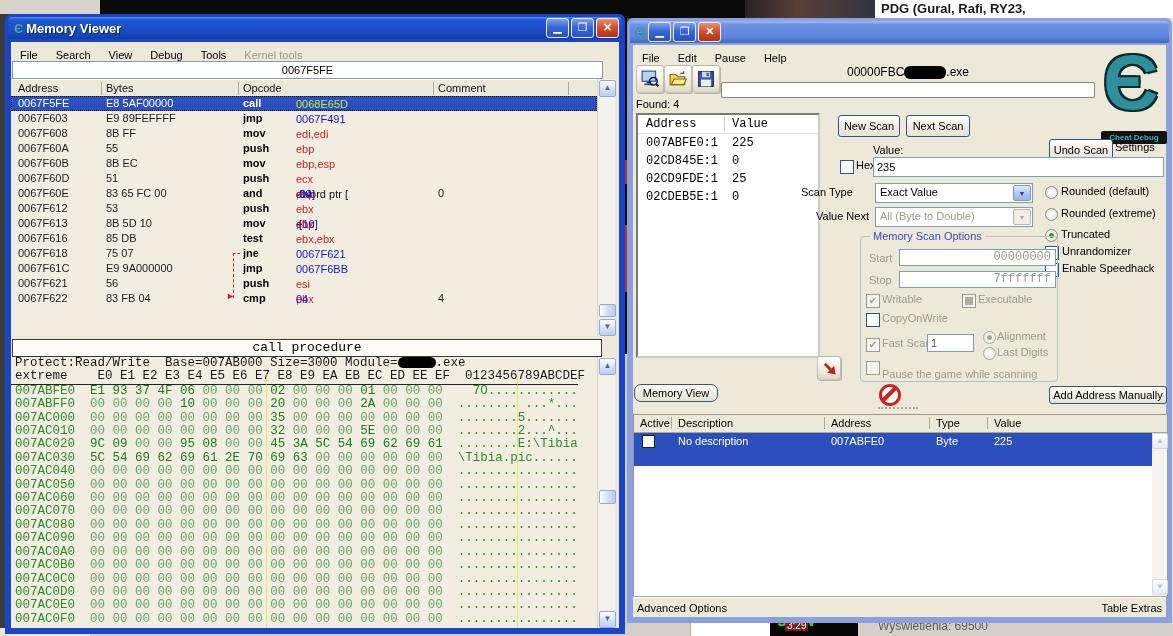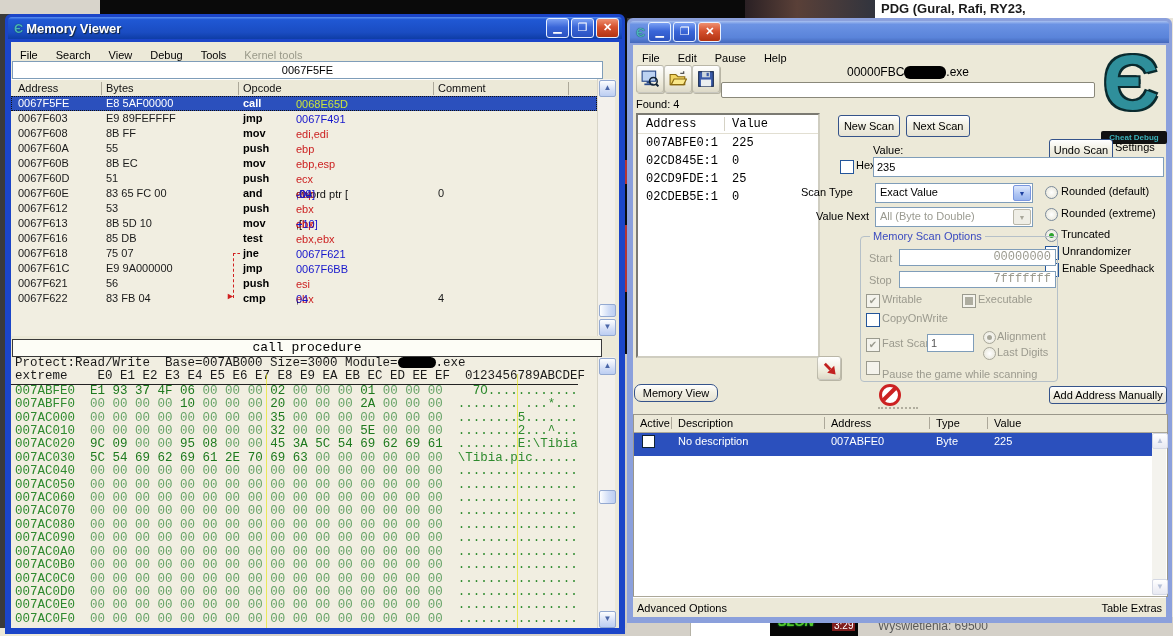--- a/index.html
+++ b/index.html
@@ -17,21 +17,21 @@
   #bg-gap{left:619px;top:14px;width:8px;height:340px;background:#0c0c0c;}
   #bg-gap2{left:619px;top:354px;width:8px;height:282px;background:#cfccc4;}
   .gap-red{left:620px;width:7px;background:#b43434;}
   #bg-right{left:1166px;top:18px;width:7px;height:618px;background:#e8e4da;}
   #bg-bottom-left{left:0;top:628px;width:90px;height:8px;background:#ece9d8;}
   #bg-bottom{left:90px;top:628px;width:537px;height:8px;background:#d4d0c8;}
   #bg-bottom-right{left:627px;top:617px;width:546px;height:19px;background:#d4d0c8;}
   #bg-popup{left:690px;top:611px;width:80px;height:25px;background:#fff;border:1px solid #b5b2a5;}
   #bg-video{left:770px;top:610px;width:88px;height:26px;background:#060606;}
   #bg-video-title{left:778px;top:614px;color:#57c82a;font-weight:bold;font-size:13px;font-style:italic;text-shadow:0 0 2px #1d4;}
-  #bg-video-time{left:832px;top:620px;color:#fff;font-size:10px;background:#7f1d1d;padding:0 2px;}
+  #bg-video-time{left:785px;top:620px;color:#fff;font-size:10px;background:#7f1d1d;padding:0 2px;}
   #bg-views{left:878px;top:619px;color:#5a5a5a;font-size:12px;}
 
   
   .win{position:absolute;border-radius:6px 6px 0 0;}
   .titlebar{position:absolute;left:0;top:0;right:0;height:22px;display:flex;align-items:center;
             padding:0 3px;border-radius:4px 4px 0 0;}
   .tb-active{background:linear-gradient(180deg,#5a8ff0 0%,#2058d4 12%,#1a4cc2 70%,#0e3da6 100%);}
   .tb-light{background:linear-gradient(180deg,#a8c0f0 0%,#6c93e4 15%,#5a84da 75%,#4468bc 100%);}
   .title-ico{font-weight:bold;color:#49b3b8;text-shadow:0 0 1px #033;font-size:13px;margin:0 3px;}
   .title-txt{color:#fff;font-weight:bold;font-size:13px;text-shadow:1px 1px 1px #123;flex:1;white-space:nowrap;}
@@ -131,21 +131,21 @@
                   color:#3ab0b8;font-size:8px;font-weight:bold;text-align:center;line-height:13px;}
   #settings-lbl{position:absolute;left:482px;top:96px;font-size:11px;}
   .noentry{position:absolute;width:16px;height:16px;border-radius:50%;background:#fff;border:3px solid #cc2222;}
   .noentry::after{content:"";position:absolute;left:-1px;top:5px;width:17px;height:4px;background:#cc2222;
                   transform:rotate(-45deg);}
   #splitter{position:absolute;left:245px;top:362px;width:40px;height:3px;border-top:2px dotted #b0ad9e;}
   #ce-table{position:absolute;left:0;top:369px;width:533px;height:181px;background:#fff;border:1px solid #9a978a;}
   #ce-thead{position:absolute;left:0;top:0;width:100%;height:17px;background:#ece9d8;border-bottom:1px solid #aca899;}
   .th{position:absolute;top:2px;}
   .th-sep{position:absolute;top:2px;width:1px;height:12px;background:#aca899;}
-  #addr-rows .trow{position:relative;height:23px;background:#2b50bd;color:#fff;}
+  #addr-rows .trow{position:relative;height:33px;background:#2b50bd;color:#fff;}
   .trow span{position:absolute;top:2px;}
   .trow .t-cb{position:absolute;left:8px;top:2px;width:11px;height:11px;background:#fff;border:1px solid #123;}
   #ce-vscroll{position:absolute;right:1px;top:18px;bottom:1px;width:14px;background:#f4f3ee;}
   .palebtn{position:absolute;left:0;width:14px;height:14px;color:#b8c2d8;font-size:8px;text-align:center;
            line-height:13px;background:linear-gradient(#fff,#e8e9f2);border:1px solid #d4d8e4;border-radius:2px;}
   #ce-footer{position:absolute;left:0;top:552px;width:533px;height:20px;border-top:1px solid #fff;
              box-shadow:0 -1px 0 #aca899;}
 </style>
 </head>
 <body>

